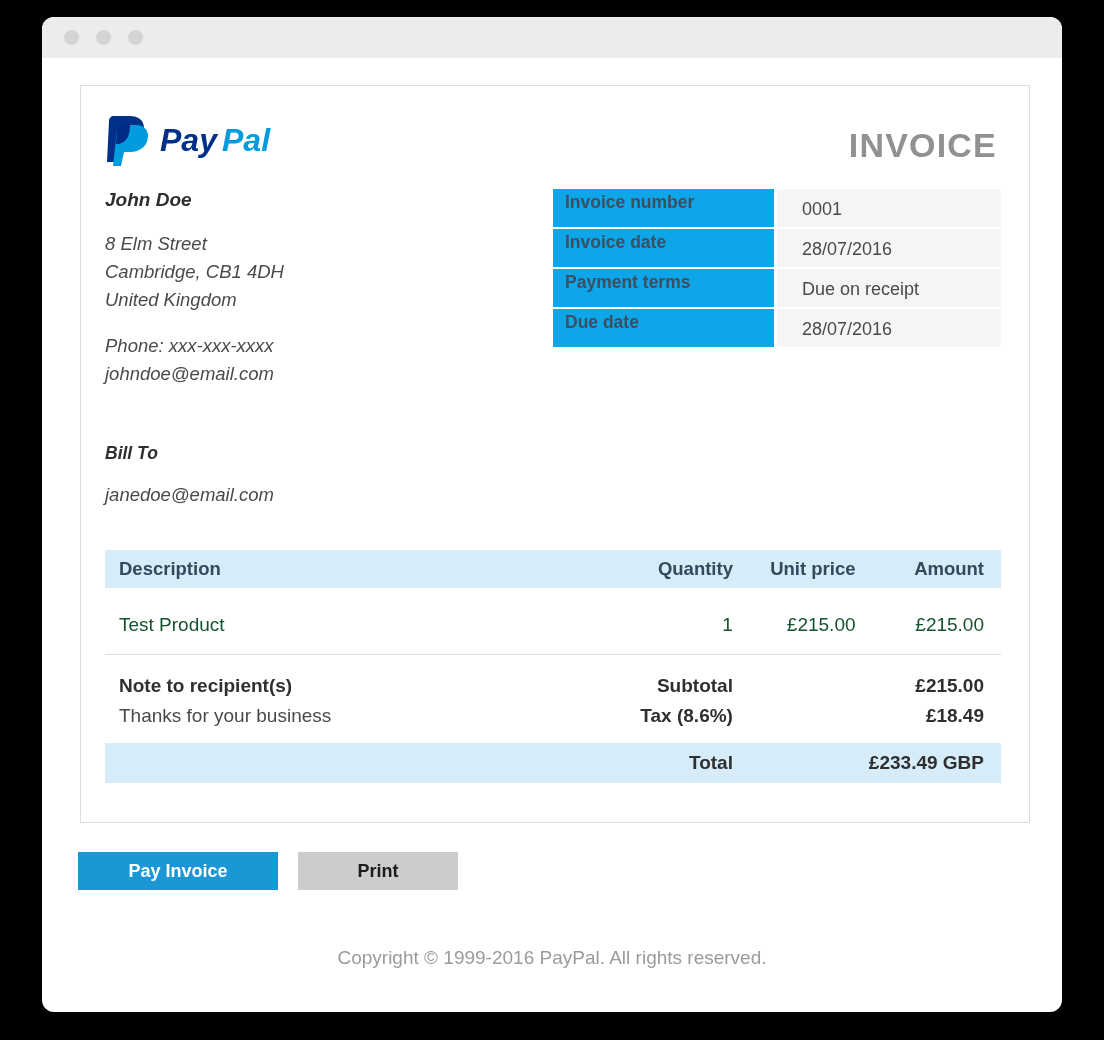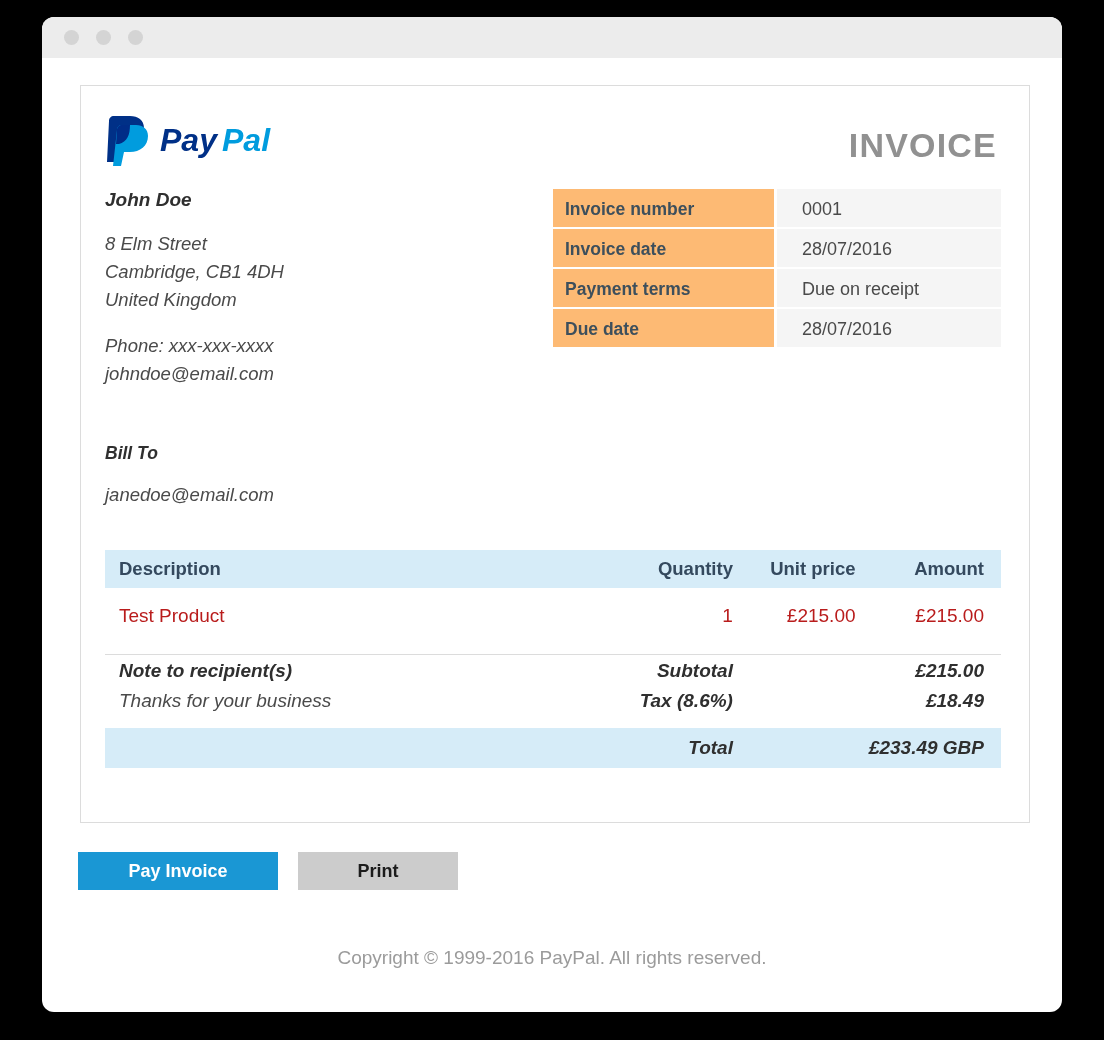--- a/index.html
+++ b/index.html
@@ -125,25 +125,25 @@
   .details {
     display: flex;
     flex-direction: column;
     gap: 2px;
   }
 
   .details-row { display: flex; gap: 3px; }
 
   .details-label {
     width: 221px;
-    background: #fdba74;
+    background: #0ea5e9;
     font-size: 17.5px;
     font-weight: bold;
     color: #3d4f5c;
-    padding: 10px 0 10px 12px;
+    padding: 3px 0 10px 12px;
     height: 38px;
   }
 
   .details-value {
     flex: 1;
     background: #f5f5f5;
     font-size: 18px;
     color: #4a4a4a;
     padding: 10px 0 10px 25px;
     height: 38px;
@@ -158,38 +158,38 @@
     height: 38px;
     align-items: center;
     font-size: 18.5px;
     font-weight: bold;
     color: #34495e;
   }
 
   .items-row {
     display: flex;
     height: 40px;
-    align-items: center;
-    font-size: 19px;
-    color: #b91c1c;
+    align-items: flex-end;
+    font-size: 19px;
+    color: #14532d;
     margin-top: 8px;
   }
 
   .c-desc { width: 420px; padding-left: 14px; }
   .c-qty  { width: 220px; text-align: right; }
   .c-unit { width: 125px; text-align: right; }
   .c-amt  { width: 148px; text-align: right; padding-right: 17px; }
 
   .items-rule {
     border-top: 1px solid #dcdcdc;
     margin-top: 18px;
   }
 
   
-  .totals { margin-top: 1px; font-style: italic; }
+  .totals { margin-top: 16px; }
 
   .totals-row {
     display: flex;
     align-items: center;
     height: 30px;
   }
 
   .t-note {
     width: 420px;
     padding-left: 14px;

